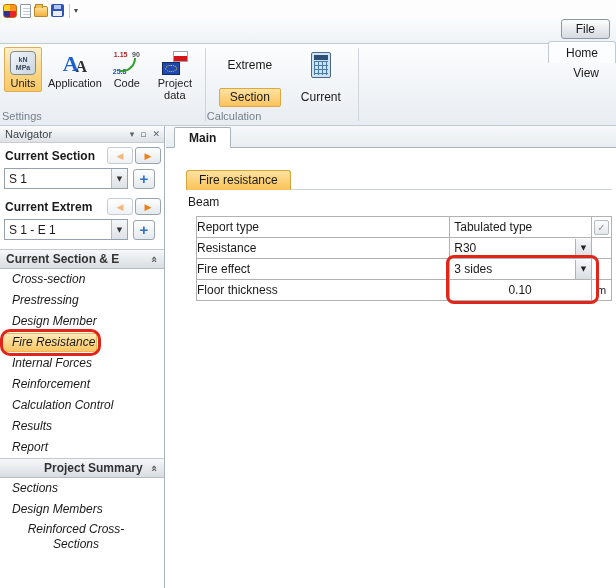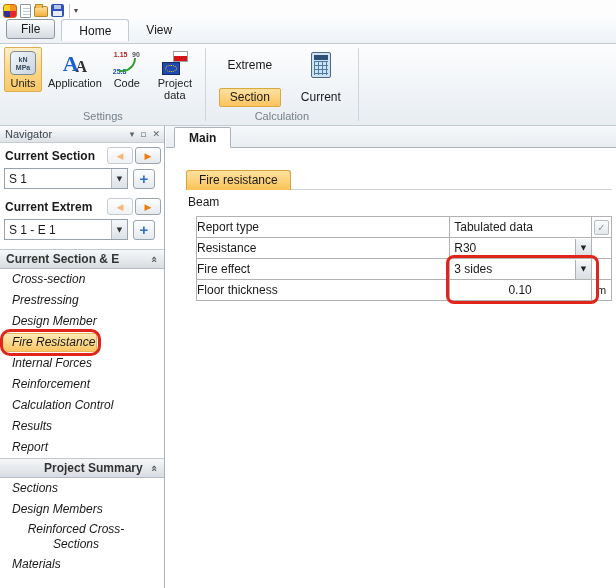--- a/index.html
+++ b/index.html
@@ -23,39 +23,39 @@
                border:1px solid #b8862e; border-radius:1px 2px 1px 1px; }
   .qi-folder::before { content:""; position:absolute; top:-3px; left:0; width:6px; height:3px;
                background:#f4c055; border:1px solid #b8862e; border-bottom:none; }
   .qi-save { width:13px; height:13px; background:#2f53b8; border-radius:2px; }
   .save-top { position:absolute; top:1px; left:3px; right:3px; height:4px; background:#b8c6e8; }
   .save-label { position:absolute; bottom:1px; left:2px; right:2px; height:5px; background:#e9edf5; }
   .qat-drop { font-size:8px; color:#444; margin-left:2px; border-left:1px solid #c6ccd2;
               padding:0 2px 0 4px; height:14px; display:flex; align-items:center; }
 
   
-  .tabrow { height:25px; display:flex; align-items:flex-start; background:linear-gradient(#fafcfd,#eef2f6);
-            border-bottom:1px solid #c2cad2; padding-left:6px; }
+  .tabrow { height:25px; display:flex; align-items:flex-end; background:linear-gradient(#fafcfd,#eef2f6);
+            border-bottom:1px solid #c2cad2; padding-left:6px;flex-direction:column; }
   .file-btn { margin:0 6px 2px 0; padding:2px 14px; border:1px solid #8d97a1; border-radius:3px;
               background:linear-gradient(#fcfdfe,#d5dbe1); cursor:default; }
   .rtab { padding:4px 17px 3px; position:relative; }
   .rtab.active { background:#fcfdfe; border:1px solid #c2cad2; border-bottom:none;
                  border-radius:3px 3px 0 0; margin-bottom:-1px; z-index:2; }
 
   
   .ribbon { height:82px; background:linear-gradient(#fcfdfe,#e8edf2); border-bottom:1px solid #c2cad2;
             display:flex; align-items:stretch; padding-left:2px; }
   .rgroup { display:flex; flex-direction:column; }
   .rbuttons { flex:1; display:flex; align-items:flex-start; padding:3px 2px 0; gap:2px; }
   .rbtn { display:flex; flex-direction:column; align-items:center; gap:2px; padding:3px 3px 2px;
           border:1px solid transparent; border-radius:2px; min-width:38px; }
   .rbtn.selected { border-color:#dfae54; background:linear-gradient(#fdf0cb,#fbd98f 45%,#f9c865); }
   .rlabel { font-size:11px; line-height:12px; text-align:center; max-width:46px; color:#222; }
   .rlabel.wide { max-width:64px; }
-  .glabel { height:15px; text-align:center; font-size:11px; color:#75808a; padding-bottom:2px; }
+  .glabel { height:15px; font-size:11px; color:#75808a; padding-bottom:2px; }
   .gsep { width:1px; background:#cfd5db; margin:4px 1px; }
 
   
   .units-ic { width:26px; height:24px; border:1px solid #7e8c9a; border-radius:4px;
               background:linear-gradient(135deg,#f2f6fa,#c9d4de); display:flex; flex-direction:column;
               align-items:center; justify-content:center; gap:1px; font-size:7px; line-height:7px;
               font-weight:bold; color:#35495e; }
   .appl-ic { height:24px; display:flex; align-items:flex-end; font-family:"Liberation Serif", serif; font-weight:bold; }
   .appl-ic .a1 { font-size:22px; line-height:22px; color:#1d5fd0; }
   .appl-ic .a2 { font-size:16px; line-height:16px; color:#303030; margin-left:-3px; }
@@ -284,39 +284,38 @@
   </div>
 
   <div class="cat-header second">
     <span>Project Summary</span>
     <span class="cat-chevron glyph">«</span>
   </div>
   <div class="nav-items">
     <div class="nav-item">Sections</div>
     <div class="nav-item">Design Members</div>
     <div class="nav-item wrap">Reinforced Cross-Sections</div>
-    <div class="nav-item">Materials</div>
   </div>
 </div>
 
 <div class="main">
   <div class="main-tabrow">
     <div class="main-tab">Main</div>
   </div>
   <div class="content">
     <div class="fire-tab">Fire resistance</div>
     <div class="panel">
       <div class="beam-label">Beam</div>
       <table class="props">
         <tbody>
             <tr>
           <td class="plabel">Report type</td>
           <td class="pvalue">
             <div class="vcell">
-              <span class="vtext">Tabulated data</span>
+              <span class="vtext">Tabulated type</span>
             </div>
           </td>
           <td class="punit">
             <span class="check-btn glyph">✓</span>
           </td>
         </tr>
         <tr>
           <td class="plabel">Resistance</td>
           <td class="pvalue">
             <div class="vcell">

